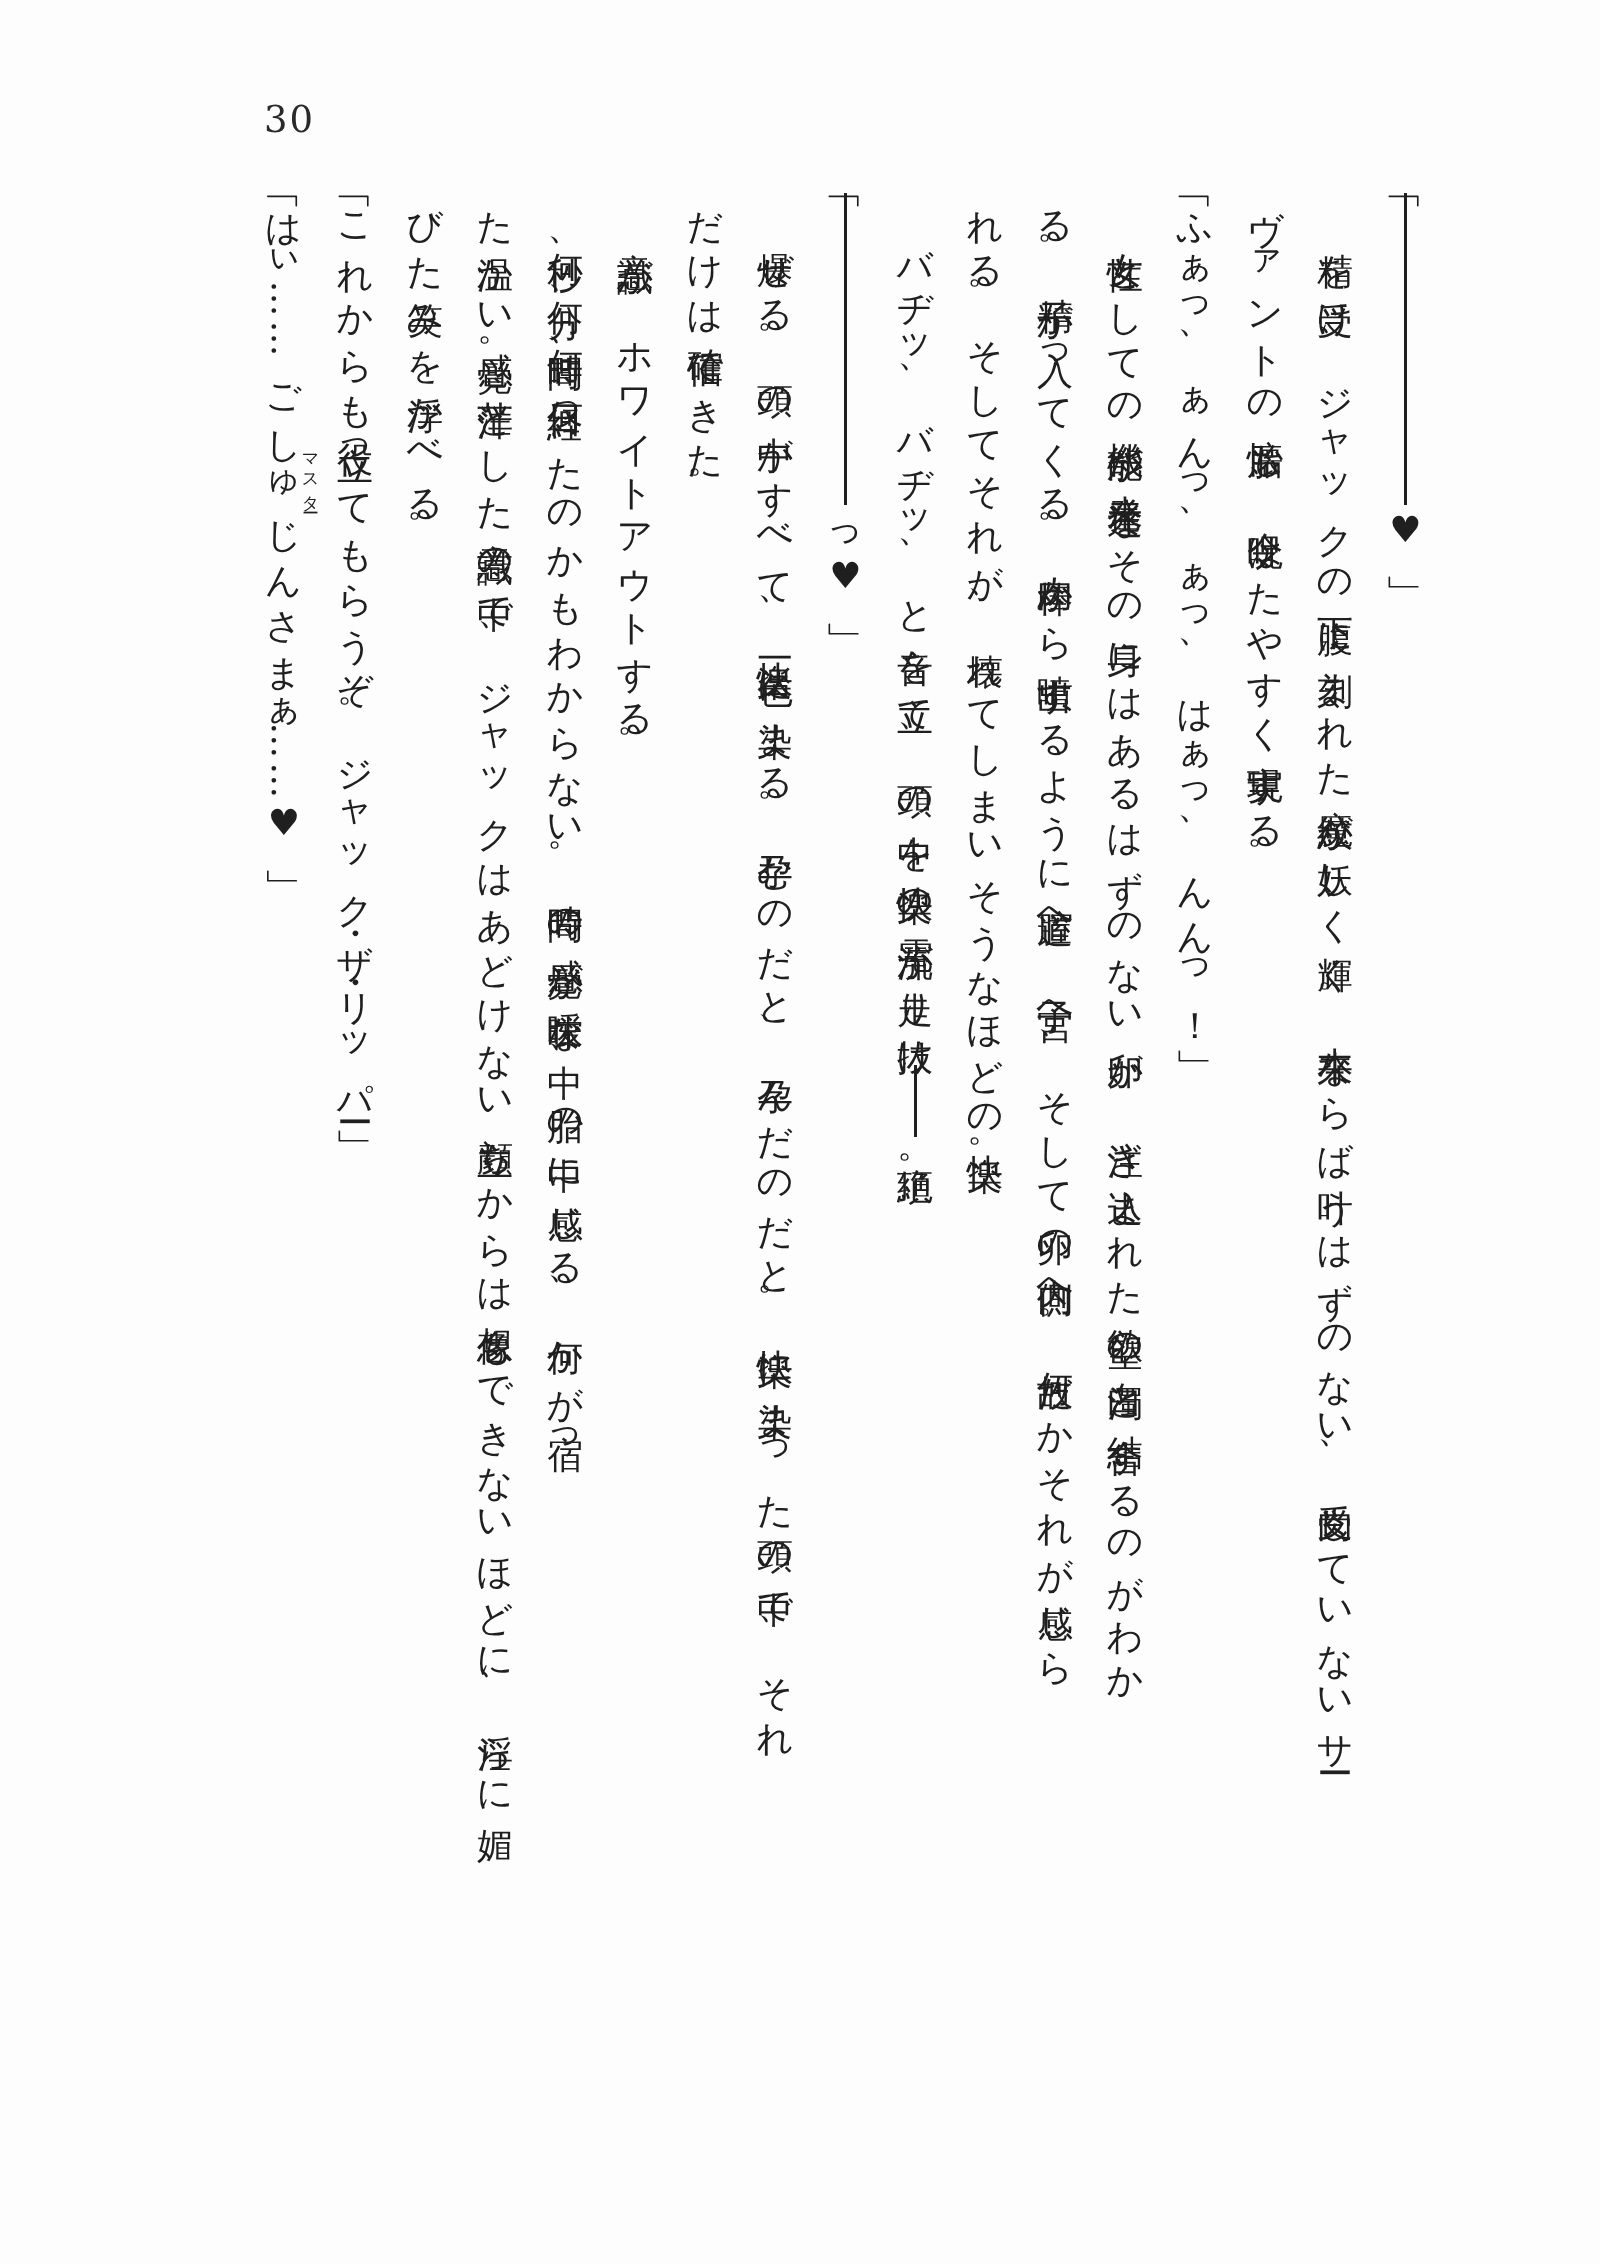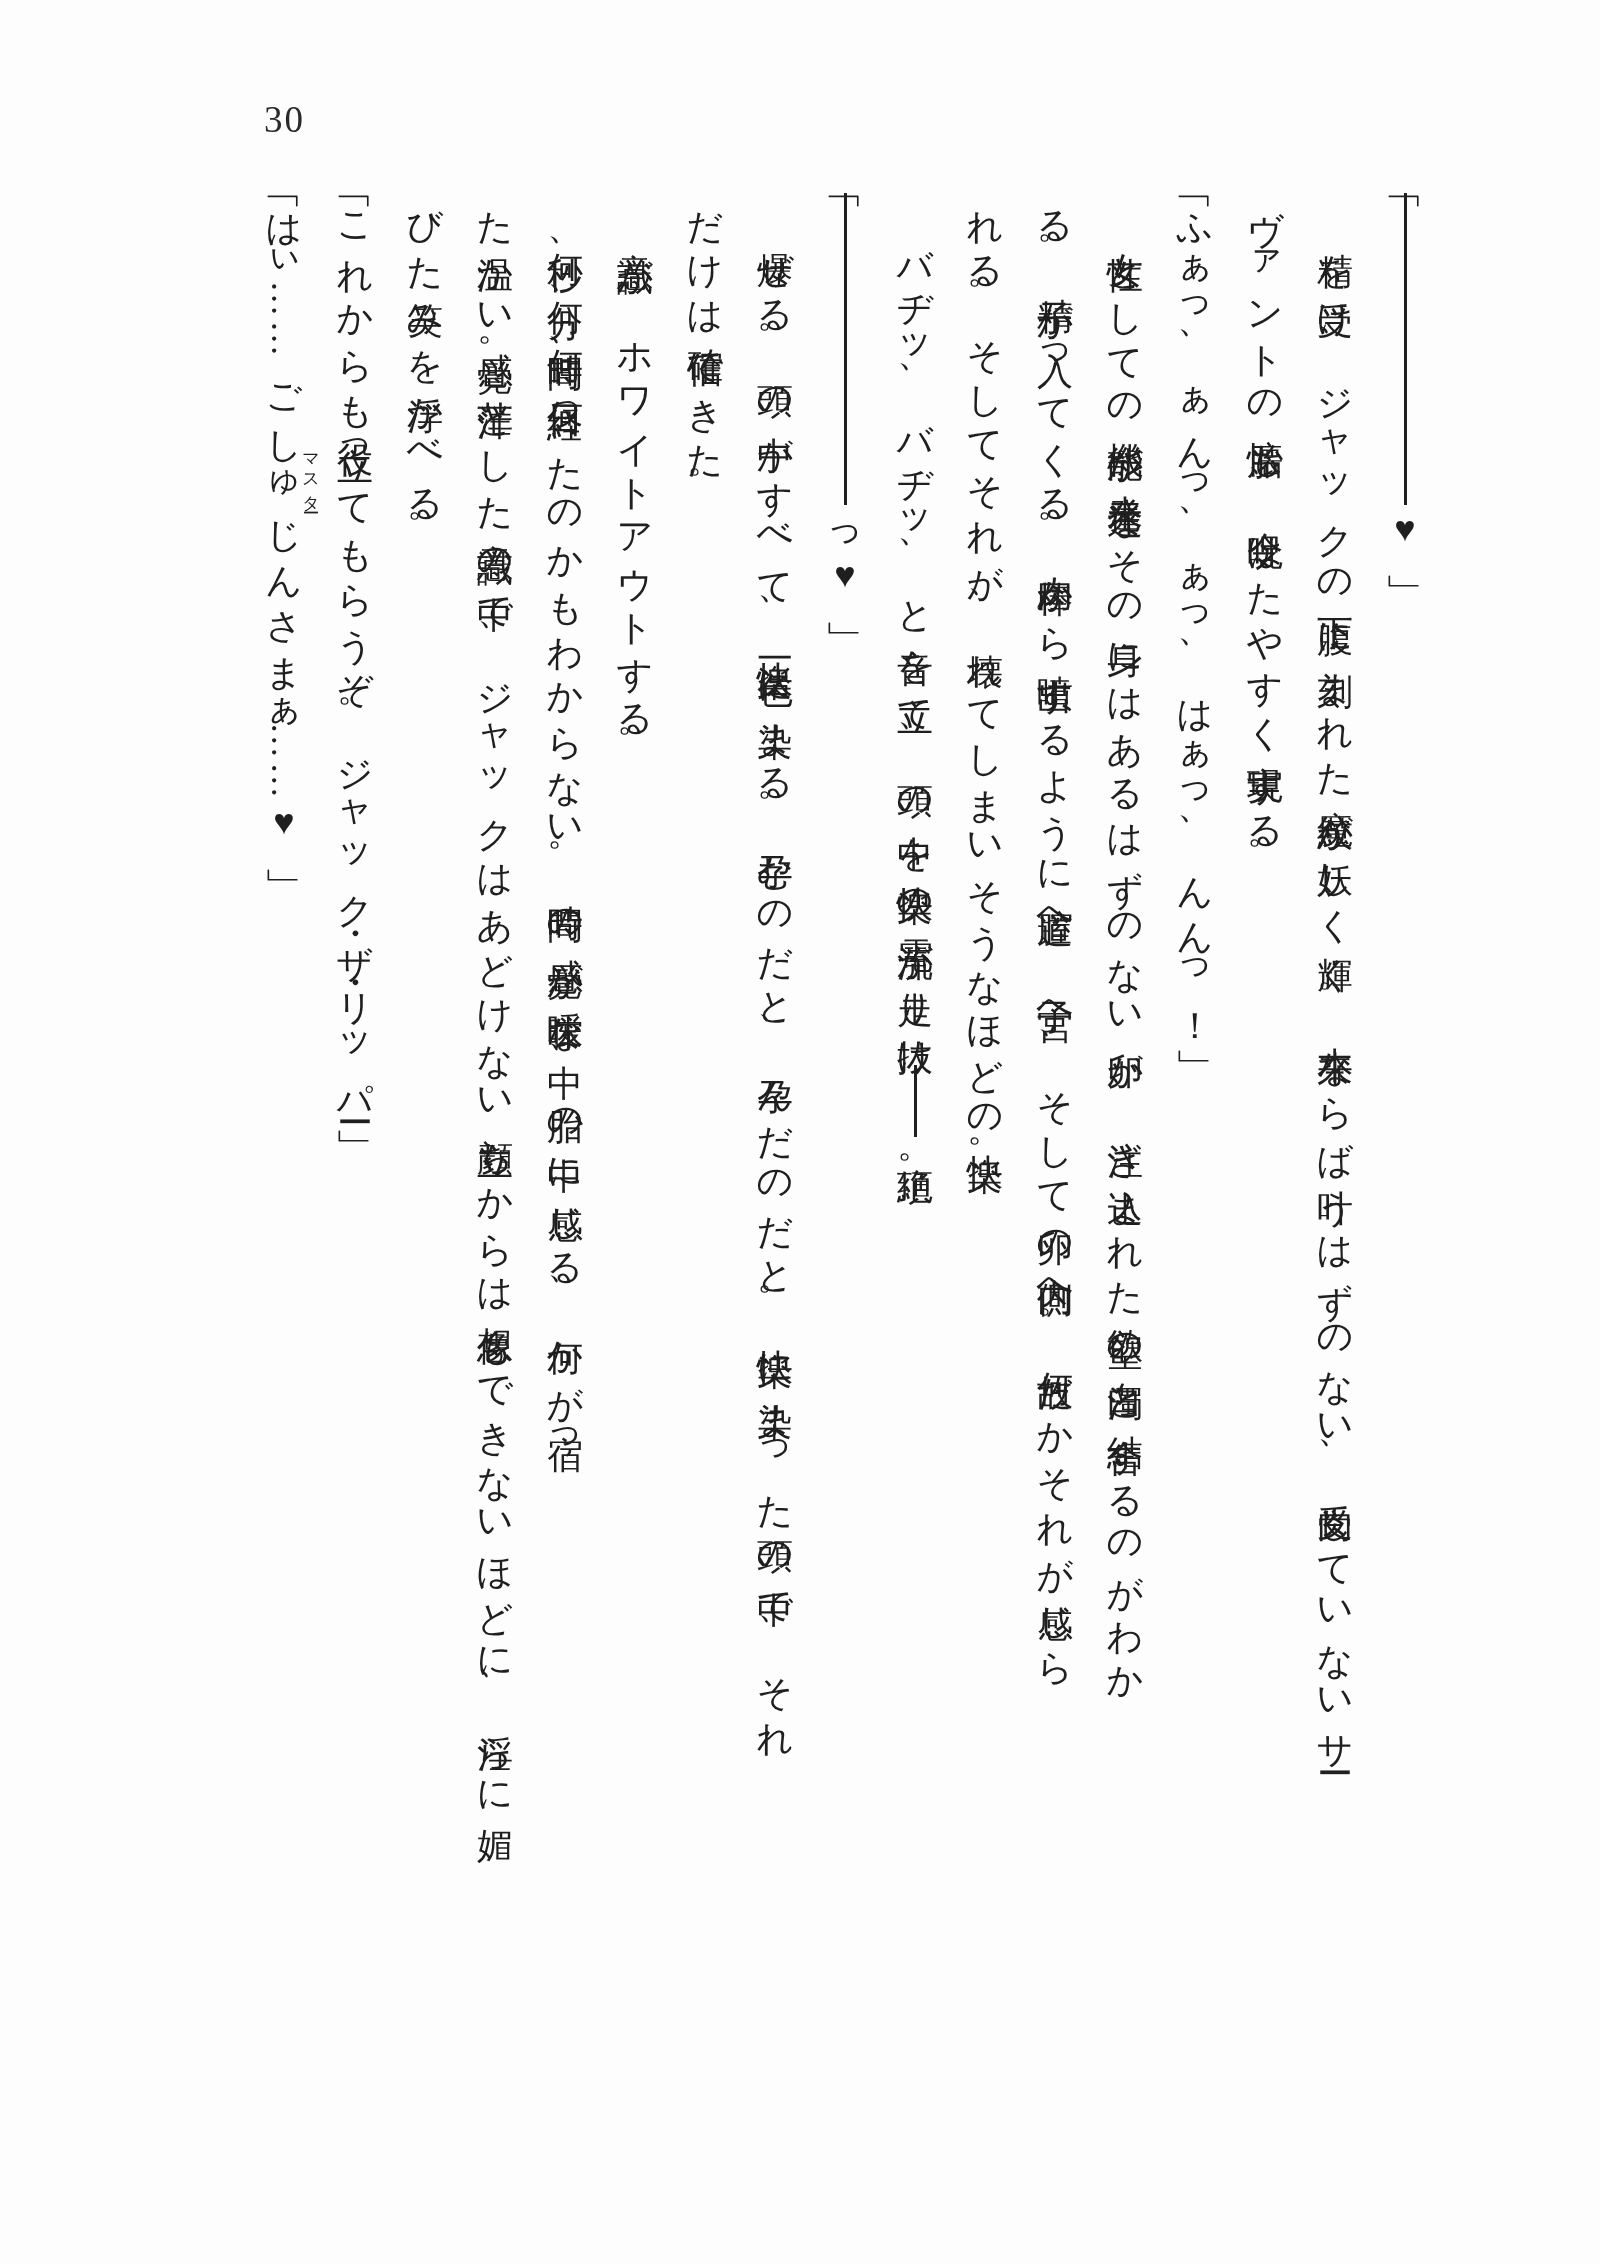--- a/index.html
+++ b/index.html
@@ -8,21 +8,20 @@
     height: 2264px;
     background: #fdfdfd;
     position: relative;
     overflow: hidden;
     font-family: "DejaVu Serif", "Liberation Serif", serif;
     color: #1f1f1f;
   }
   .page {
     position: absolute;
     inset: 0;
-    font-family: Liberation Serif, serif;
   }
   .page-number {
     position: absolute;
     left: 264px;
     top: 98px;
     font-size: 37px;
     letter-spacing: 2px;
     color: #2a2a2a;
   }
   .text-block {

